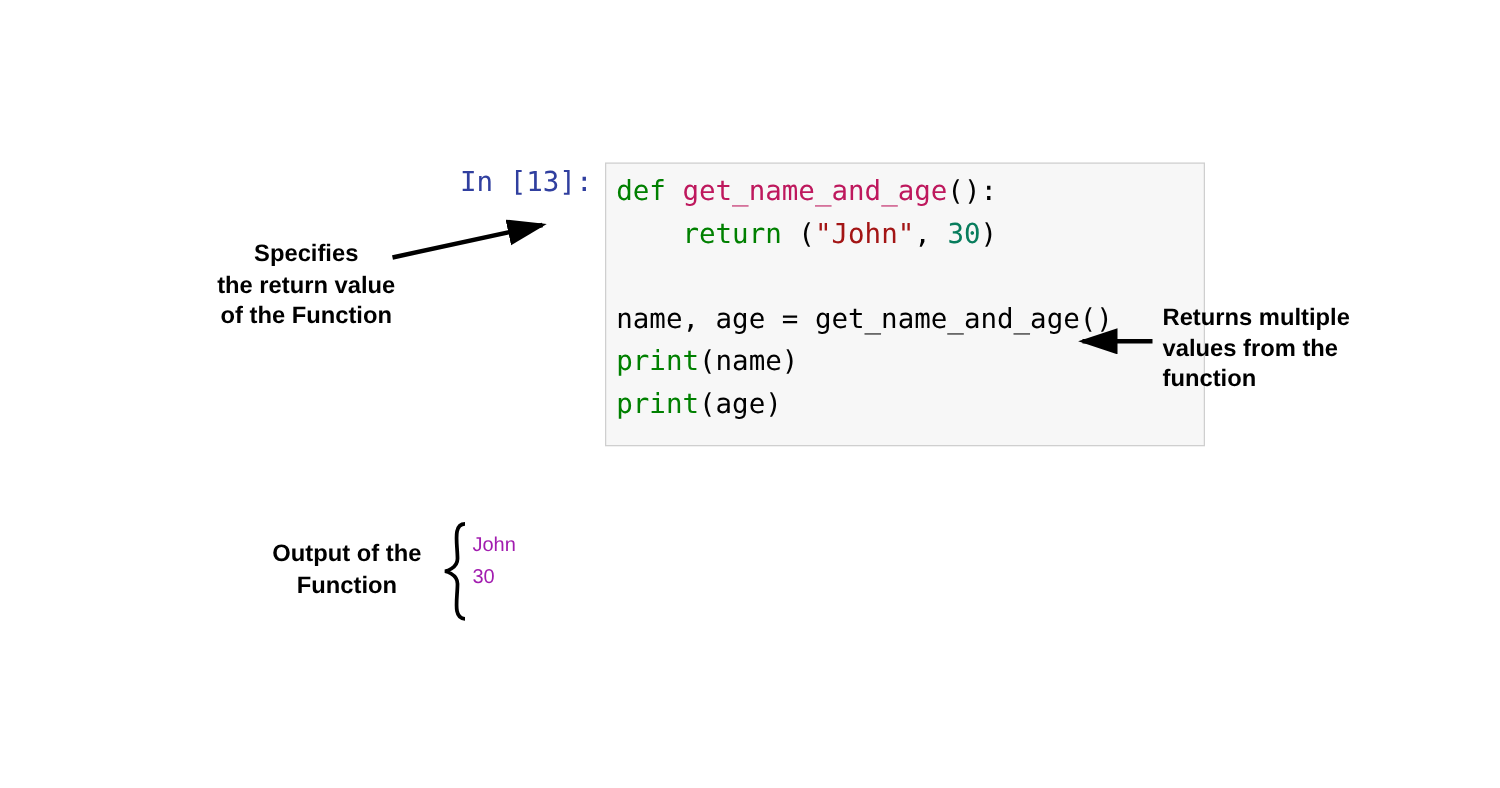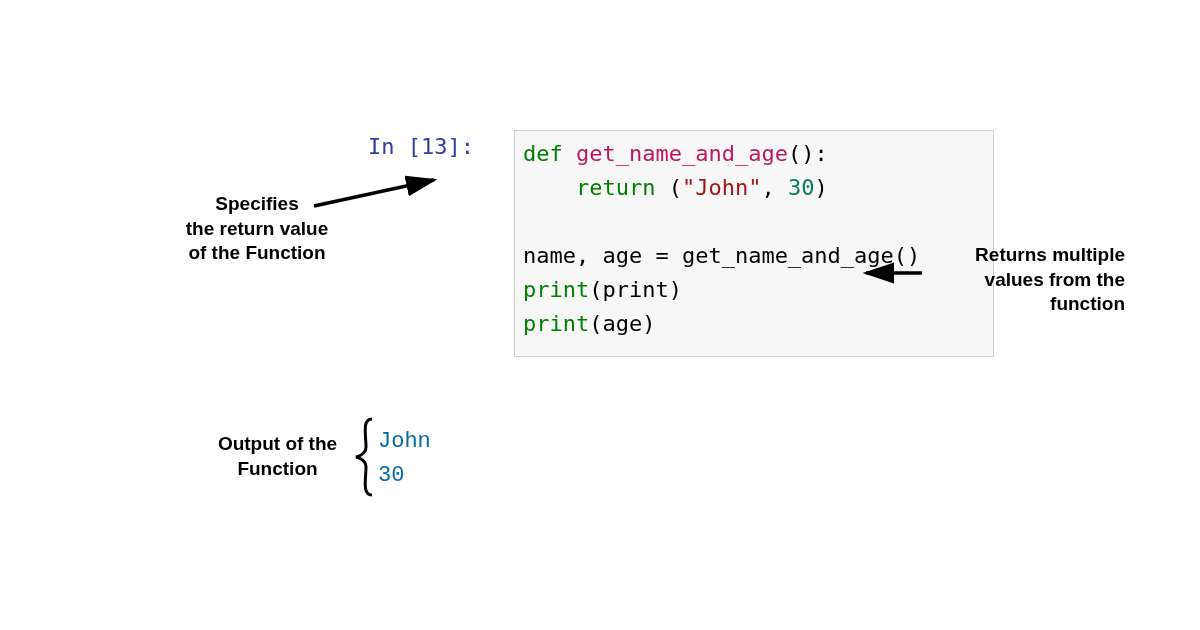--- a/index.html
+++ b/index.html
@@ -9,21 +9,20 @@
     background: #ffffff;
     font-family: Arial, sans-serif;
     position: relative;
   }
   .code-cell {
     position: absolute;
     left: 368px;
     top: 130px;
     display: flex;
     align-items: flex-start;
-    gap: 30px;
   }
   .prompt {
     font-family: "Consolas", "Monaco", monospace;
     font-size: 22px;
     color: #303F9F;
     padding: 4px 10px 4px 0;
     white-space: pre;
   }
   .code-block {
     background: #f7f7f7;
@@ -38,50 +37,50 @@
   }
   .tok-kw { color: #008000; font-weight: normal; }
   .tok-def { color: #be185d; }
   .tok-str { color: #a31515; }
   .tok-num { color: #087d5d; }
   .tok-fn { color: #008000; }
   .output-block {
     position: absolute;
     left: 378px;
     top: 425px;
-    font-family: Liberation Mono, monospace;
-    font-size: 22px;
+    font-family: Liberation Sans, sans-serif;
+    font-size: 16px;
     line-height: 1.55;
-    color: #0369a1;
+    color: #a21caf;
   }
   .annotation {
     position: absolute;
     font-family: Arial, sans-serif;
     font-weight: 700;
     font-size: 19px;
     color: #000;
     text-align: center;
     line-height: 1.3;
   }
-  .anno-left  { left: 152px; top: 192px; width: 210px; }
-  .anno-right { left: 930px; top: 243px; width: 195px; text-align: right; }
+  .anno-left  { left: 140px; top: 192px; width: 210px; }
+  .anno-right { left: 930px; top: 243px; width: 195px; text-align: left; }
   .anno-out   { left: 200px; top: 432px; width: 155px; text-align: center; }
   .arrow-svg { position: absolute; overflow: visible; }
   .brace-svg { position: absolute; left: 352px; top: 417px; }
 </style>
 </head>
 <body>
 
 <div class="code-cell">
   <div class="prompt">In [13]:</div>
   <div class="code-block"><span class="tok-kw">def</span><span class="tok-def"> get_name_and_age</span><span>():</span>
 <span>    </span><span class="tok-kw">return</span><span> (</span><span class="tok-str">"John"</span><span>, </span><span class="tok-num">30</span><span>)</span>
 <span></span>
 <span>name, age = get_name_and_age()</span>
-<span class="tok-fn">print</span><span>(print)</span>
+<span class="tok-fn">print</span><span>(name)</span>
 <span class="tok-fn">print</span><span>(age)</span></div>
 </div>
 
 <div class="output-block">
   <div>John</div>
   <div>30</div>
 </div>
 
 <div class="annotation anno-left">Specifies<br>the return value<br>of the Function</div>
 <div class="annotation anno-right">Returns multiple<br>values from the<br>function</div>

